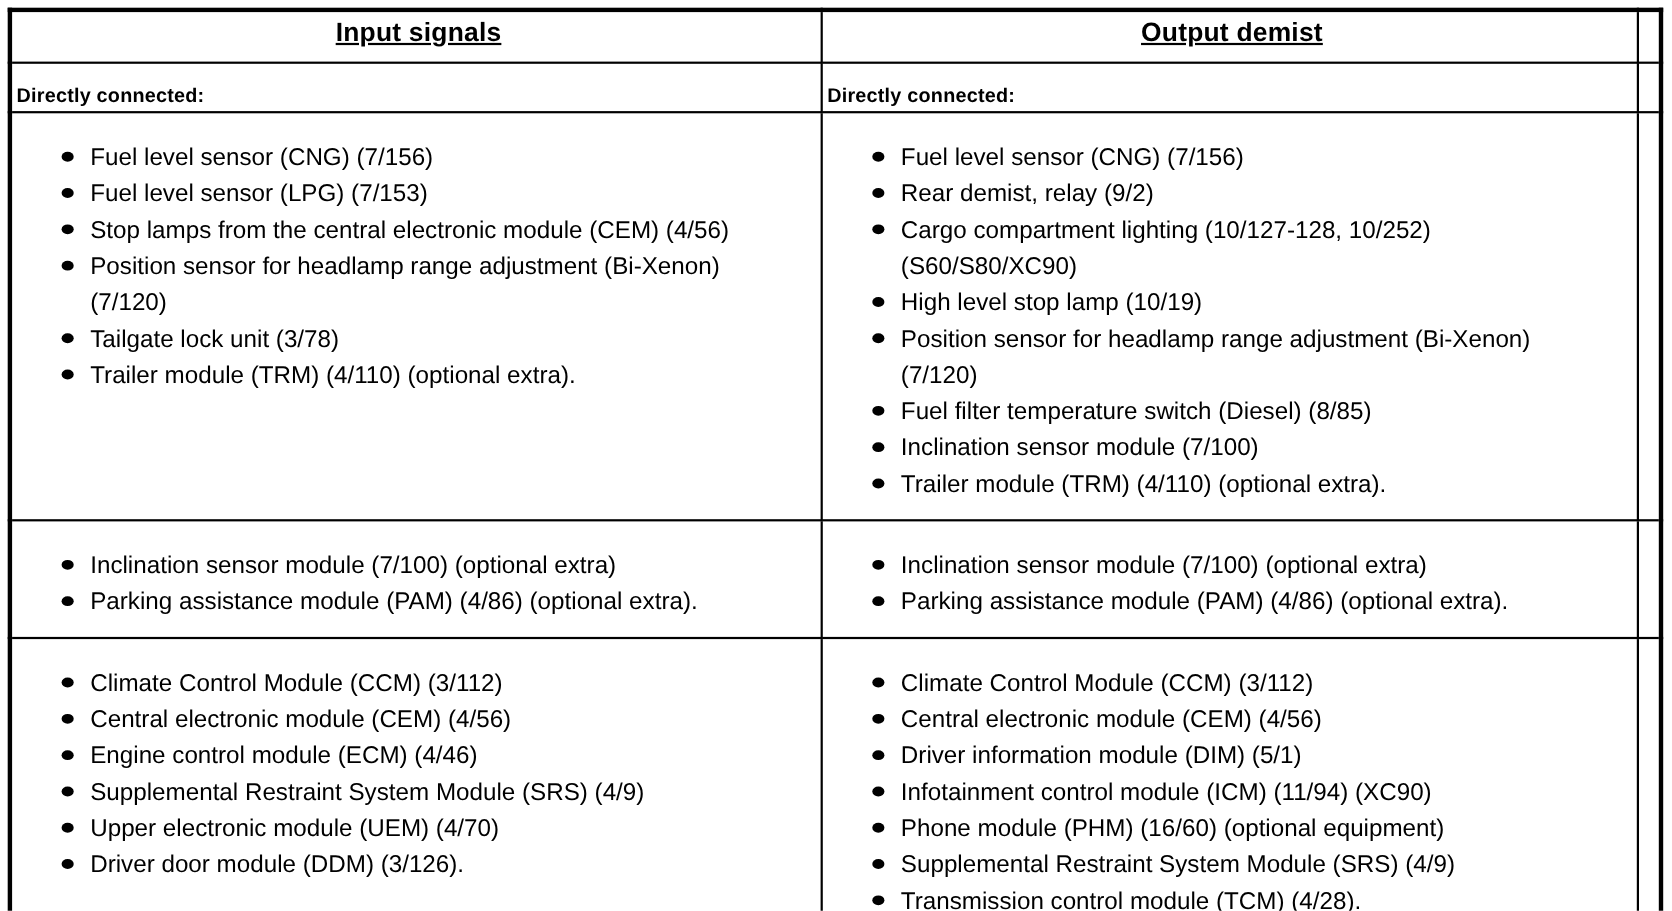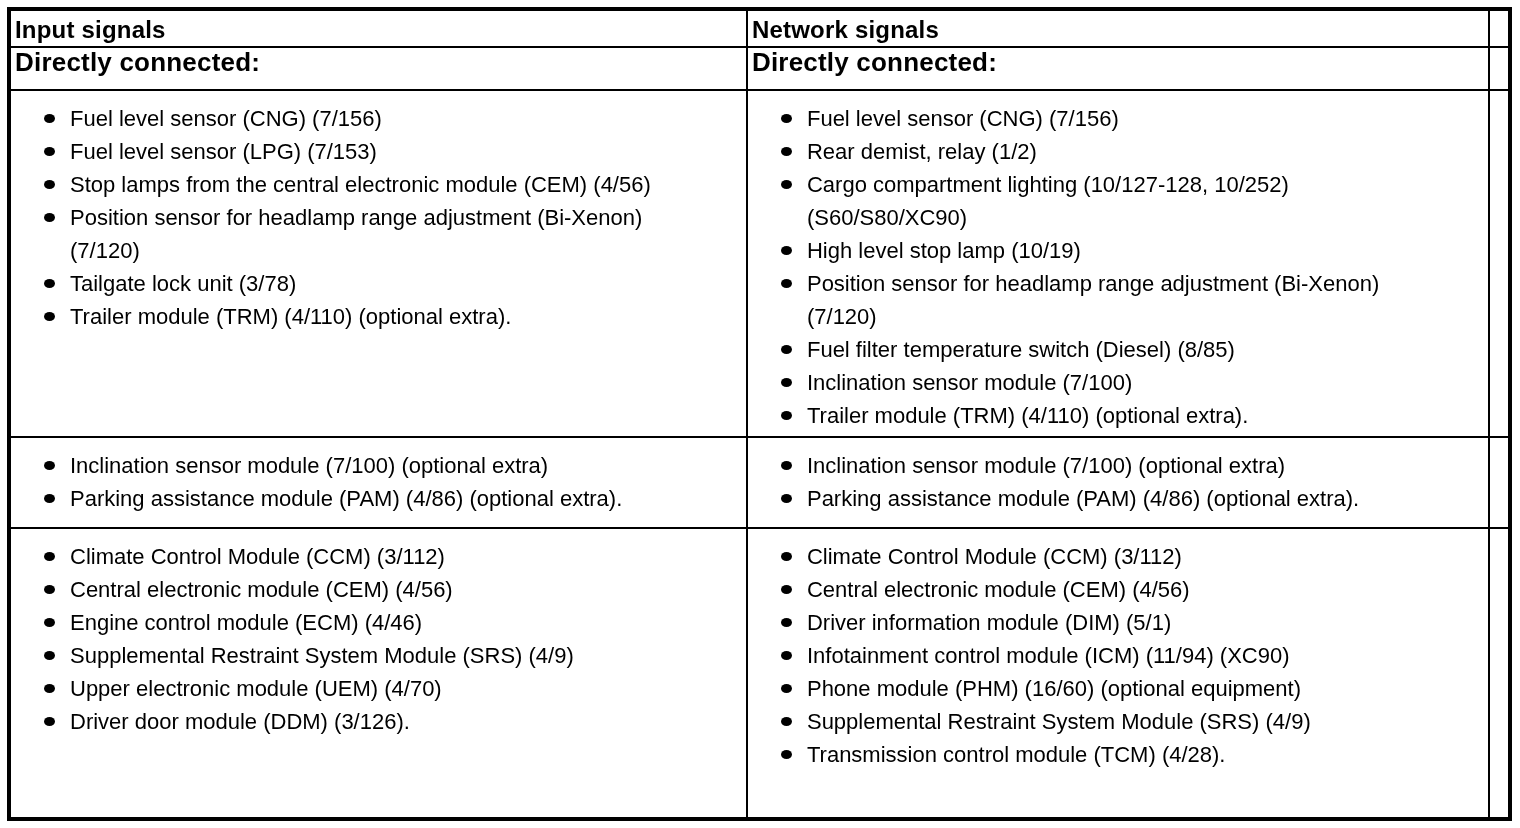--- a/index.html
+++ b/index.html
@@ -43,39 +43,40 @@
   .col-narrow     { width: 21px; }
 
   .row-col-header   { height: 38px; }
   .row-sec-header-1 { height: 43px; }
   .row-list-1       { height: 342px; }
   .row-sec-header-2 { height: 38px; }
   .row-list-2       { height: 91px; }
   .row-sec-header-3 { height: 40px; }
 
   th.col-header {
-    text-align: left;
+    text-align: center;
     font-size: 24px;
     font-weight: 700;
-    padding: 5px 0 2px 4px;
+    padding: 5px 0 12px 4px;
     line-height: 28px;
     letter-spacing: 0.2px;
+    text-decoration: underline;
   }
   td.section-title {
-    font-size: 26px;
+    font-size: 18px;
     font-weight: 700;
-    padding: 0 0 0 4px;
+    padding: 15px 0 0 4px;
     line-height: 28px;
     letter-spacing: 0.2px;
   }
   td.list-cell {
     padding: 7px 4px 0 0;
   }
   ul.signal-list {
-    margin: 4px;
+    margin: 16px;
     padding: 0;
     list-style: none;
   }
   ul.signal-list li {
     display: flex;
     align-items: flex-start;
     font-size: 22px;
     line-height: 33px;
   }
   .bullet {
@@ -97,21 +98,21 @@
   <table class="signals">
     <colgroup>
       <col class="col-main-left">
       <col class="col-main-right">
       <col class="col-narrow">
     </colgroup>
 
     <tbody>
         <tr class="row-col-header">
       <th class="col-header">Input signals</th>
-      <th class="col-header">Network signals</th>
+      <th class="col-header">Output demist</th>
       <th></th>
     </tr>
 
     <tr class="row-sec-header-1">
       <td class="section-title">Directly connected:</td>
       <td class="section-title">Directly connected:</td>
       <td></td>
     </tr>
 
     <tr class="row-list-1">
@@ -145,21 +146,21 @@
         </ul>
       </td>
       <td class="list-cell">
         <ul class="signal-list">
           <li>
                 <span class="bullet"></span>
                 <span class="li-text">Fuel level sensor (CNG) (7/156)</span>
               </li>
           <li>
                 <span class="bullet"></span>
-                <span class="li-text">Rear demist, relay (1/2)</span>
+                <span class="li-text">Rear demist, relay (9/2)</span>
               </li>
           <li>
                 <span class="bullet"></span>
                 <span class="li-text">Cargo compartment lighting (10/127-128, 10/252)
 (S60/S80/XC90)</span>
               </li>
           <li>
                 <span class="bullet"></span>
                 <span class="li-text">High level stop lamp (10/19)</span>
               </li>

